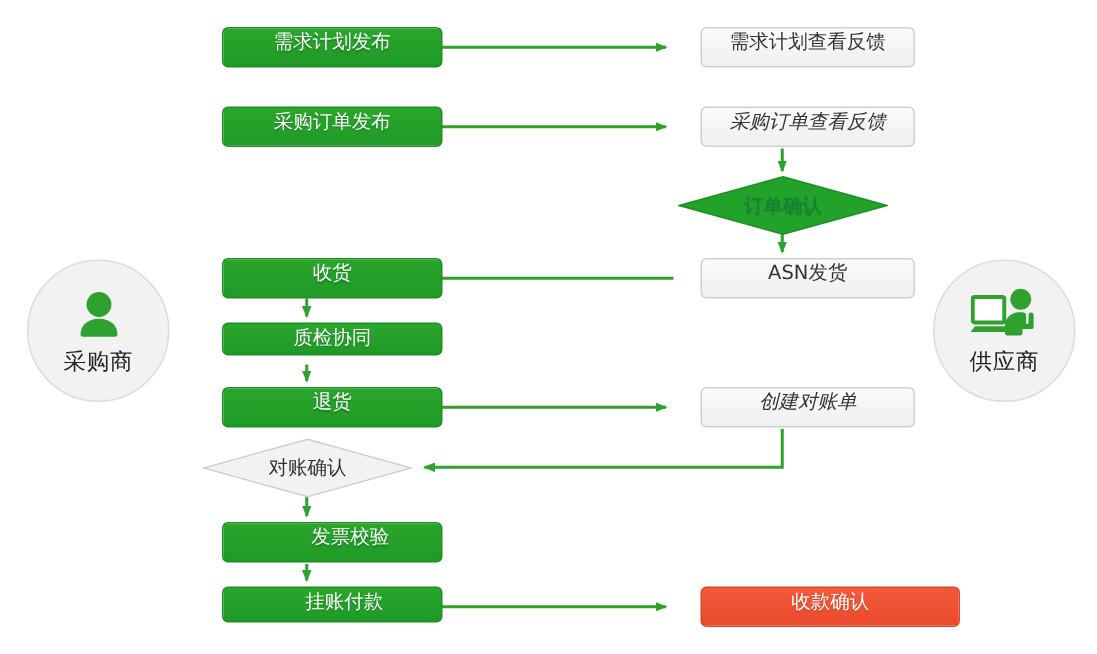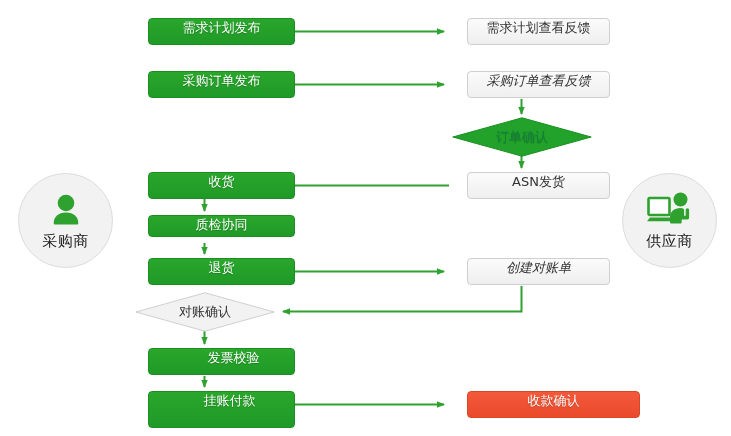--- a/index.html
+++ b/index.html
@@ -205,21 +205,21 @@
     <svg width="140" height="40" viewBox="0 0 140 40">
       <polygon points="70,0.8 139.2,20 70,39.2 0.8,20" fill="#f2f2f2" stroke="#cfcfcf" stroke-width="1"></polygon>
     </svg>
     <span class="dlabel">对账确认</span>
   </div>
 
   <div class="node green" style="left:131px;top:348px;width:147px;height:27px;padding-left:24px;">
     <span>发票校验</span>
   </div>
 
-  <div class="node green" style="left:131px;top:391px;width:147px;height:37px;padding-left:16px;">
+  <div class="node green" style="left:131px;top:391px;width:147px;height:24px;padding-left:16px;">
     <span>挂账付款</span>
   </div>
 
   <div class="node red" style="left:450px;top:391px;width:173px;height:27px;">
     <span>收款确认</span>
   </div>
 
 </div>
 
 </body></html>

